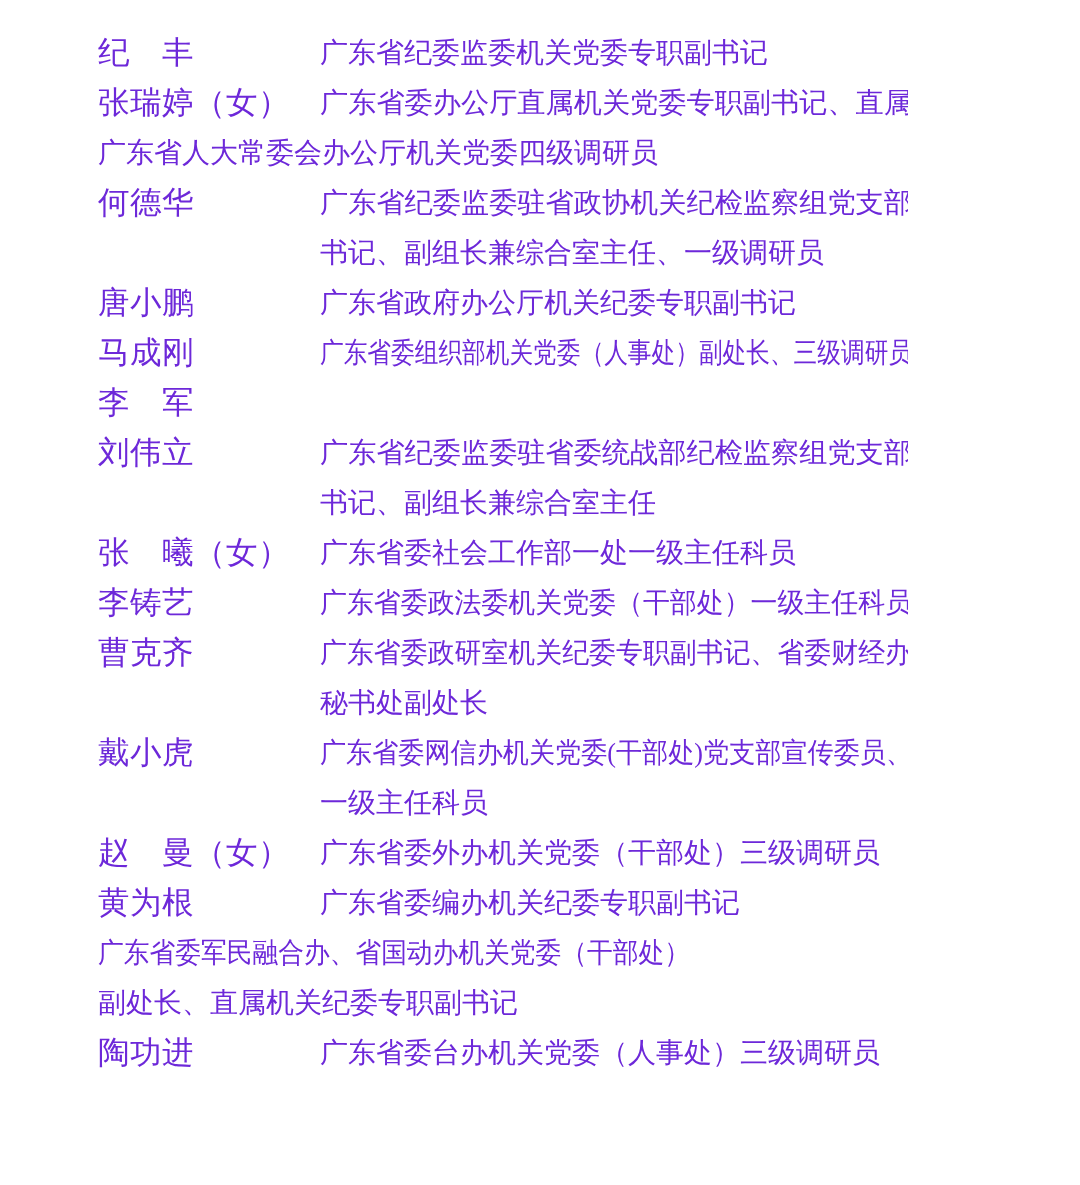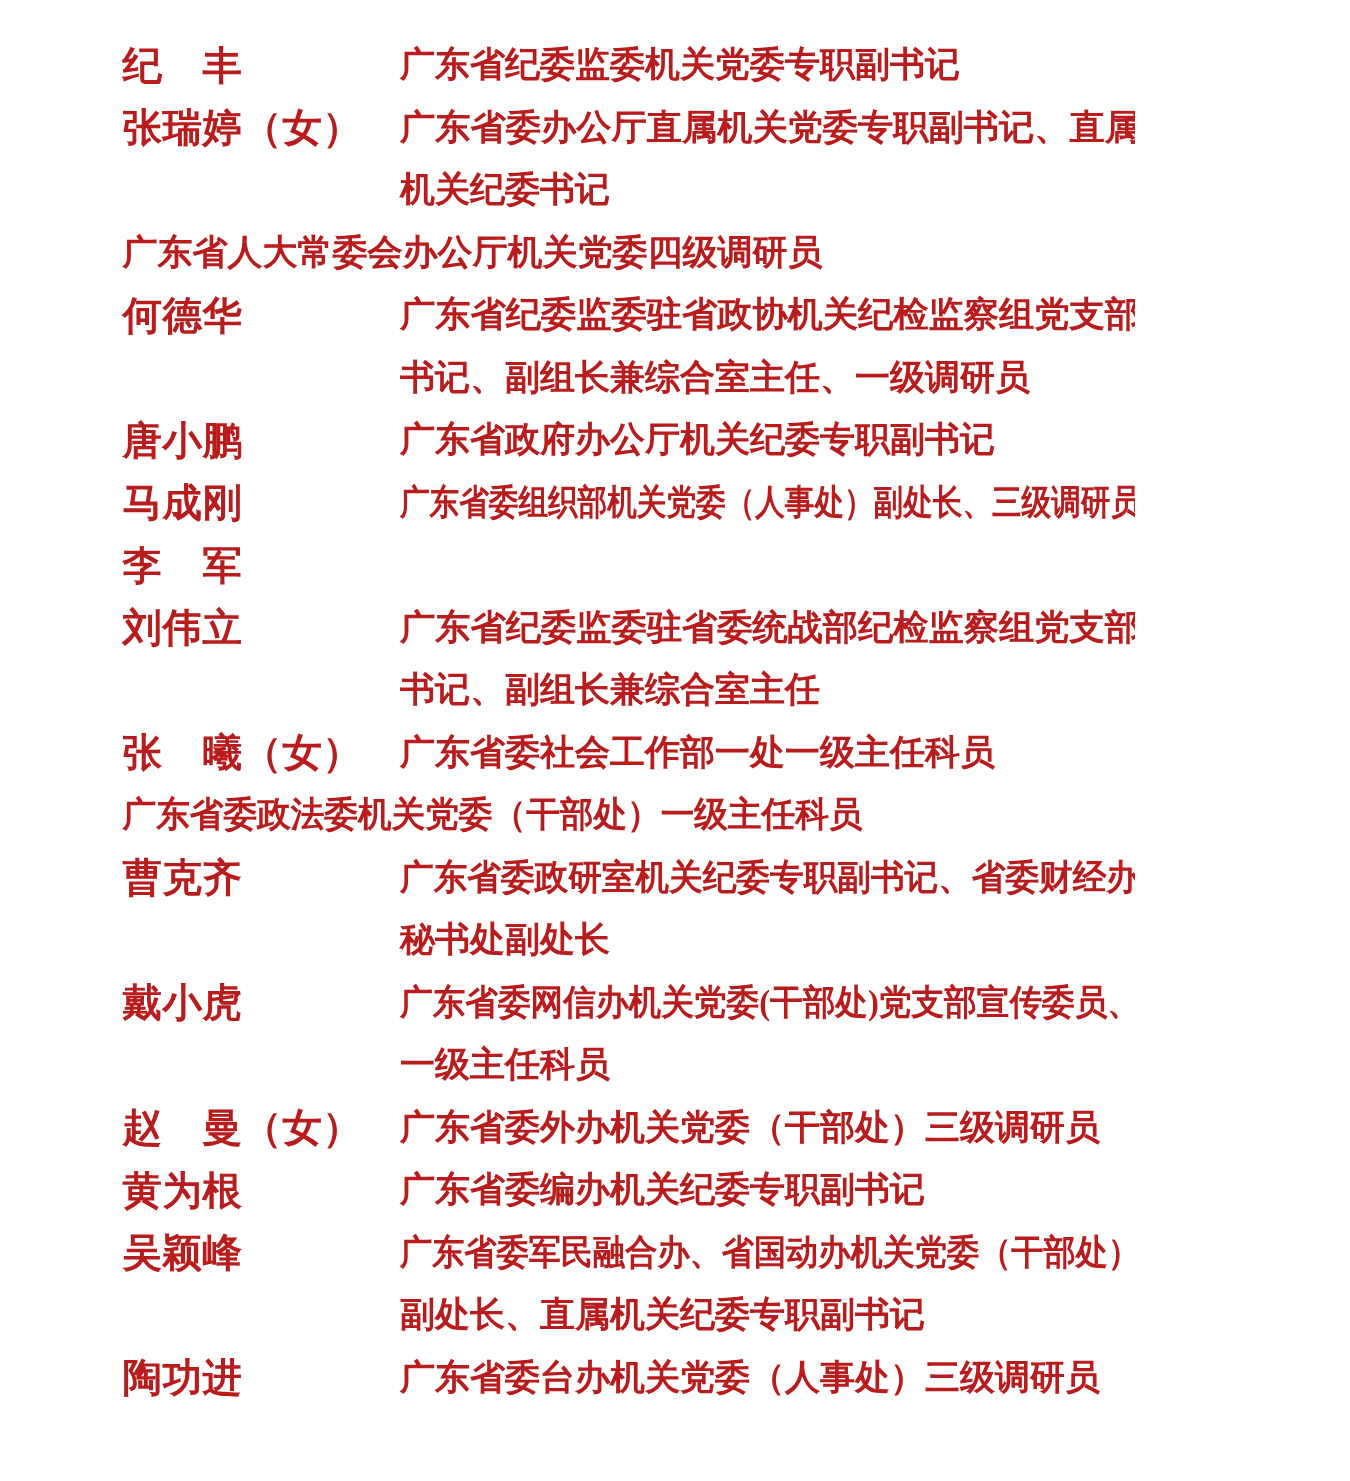--- a/index.html
+++ b/index.html
@@ -10,22 +10,21 @@
   }
   .page {
     position: relative;
     width: 908px;
     height: 1185px;
     background: #ffffff;
     box-sizing: border-box;
     padding: 28px 0 0 98px;
     overflow: hidden;
     font-family: "Liberation Serif", "DejaVu Serif", serif;
-    color: #b91c1c;
-    font-weight: bold;
+    color: #6d28d9;
   }
   .list {
     display: block;
   }
   .entry {
     display: flex;
     align-items: flex-start;
   }
   .name-cell {
     flex: 0 0 222px;
@@ -59,21 +58,20 @@
       <div class="entry">
         <div class="name-cell">纪　丰</div>
         <div class="pos-cell">
           <div class="pos-line"><span class="pos-line-text">广东省纪委监委机关党委专职副书记</span></div>
         </div>
       </div>
       <div class="entry">
         <div class="name-cell">张瑞婷（女）</div>
         <div class="pos-cell">
           <div class="pos-line"><span class="pos-line-text" style="transform: scaleX(1.0068);">广东省委办公厅直属机关党委专职副书记、直属</span></div>
-          <div class="pos-line"><span class="pos-line-text">机关纪委书记</span></div>
         </div>
       </div>
       <div class="entry">
         <div class="pos-cell">
           <div class="pos-line"><span class="pos-line-text">广东省人大常委会办公厅机关党委四级调研员</span></div>
         </div>
       </div>
       <div class="entry">
         <div class="name-cell">何德华</div>
         <div class="pos-cell">
@@ -103,20 +101,21 @@
           <div class="pos-line"><span class="pos-line-text">书记、副组长兼综合室主任</span></div>
         </div>
       </div>
       <div class="entry">
         <div class="name-cell">张　曦（女）</div>
         <div class="pos-cell">
           <div class="pos-line"><span class="pos-line-text">广东省委社会工作部一处一级主任科员</span></div>
         </div>
       </div>
       <div class="entry">
+        <div class="name-cell">李铸艺</div>
         <div class="pos-cell">
           <div class="pos-line"><span class="pos-line-text" style="transform: scaleX(0.961039);">广东省委政法委机关党委（干部处）一级主任科员</span></div>
         </div>
       </div>
       <div class="entry">
         <div class="name-cell">曹克齐</div>
         <div class="pos-cell">
           <div class="pos-line"><span class="pos-line-text" style="transform: scaleX(0.961039);">广东省委政研室机关纪委专职副书记、省委财经办</span></div>
           <div class="pos-line"><span class="pos-line-text">秘书处副处长</span></div>
         </div>
@@ -134,21 +133,20 @@
           <div class="pos-line"><span class="pos-line-text">广东省委外办机关党委（干部处）三级调研员</span></div>
         </div>
       </div>
       <div class="entry">
         <div class="name-cell">黄为根</div>
         <div class="pos-cell">
           <div class="pos-line"><span class="pos-line-text">广东省委编办机关纪委专职副书记</span></div>
         </div>
       </div>
       <div class="entry">
-        <div class="name-cell">吴颖峰</div>
         <div class="pos-cell">
           <div class="pos-line"><span class="pos-line-text" style="transform: scaleX(0.919255);">广东省委军民融合办、省国动办机关党委（干部处）</span></div>
           <div class="pos-line"><span class="pos-line-text">副处长、直属机关纪委专职副书记</span></div>
         </div>
       </div>
       <div class="entry">
         <div class="name-cell">陶功进</div>
         <div class="pos-cell">
           <div class="pos-line"><span class="pos-line-text">广东省委台办机关党委（人事处）三级调研员</span></div>
         </div>

